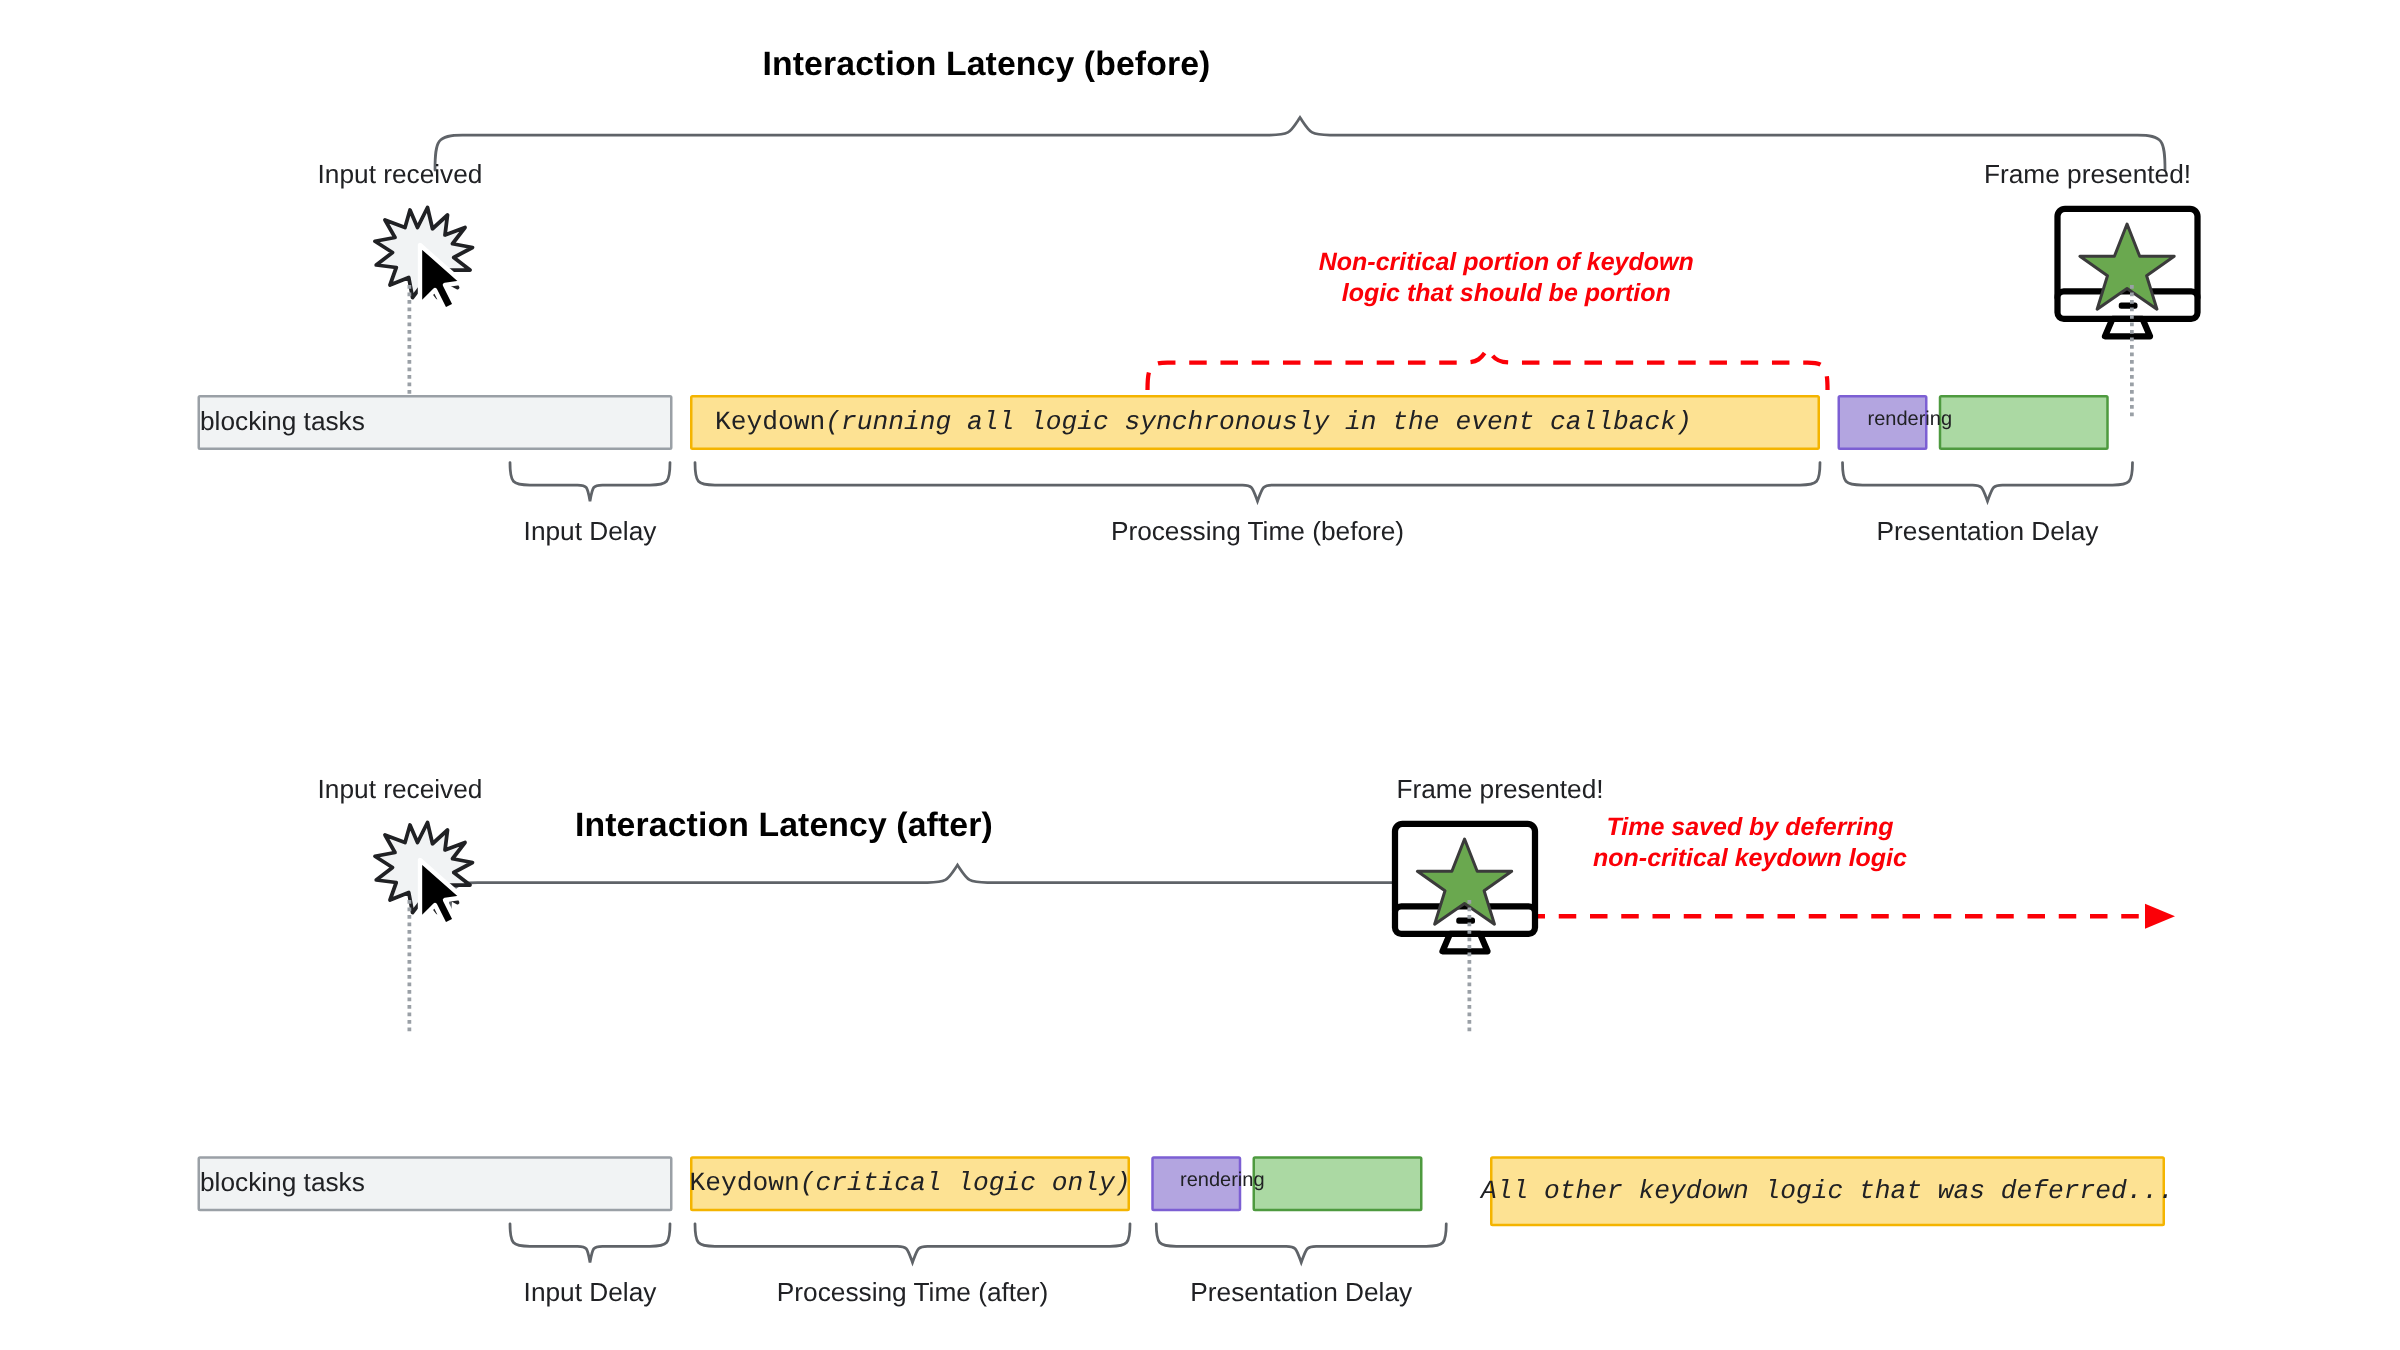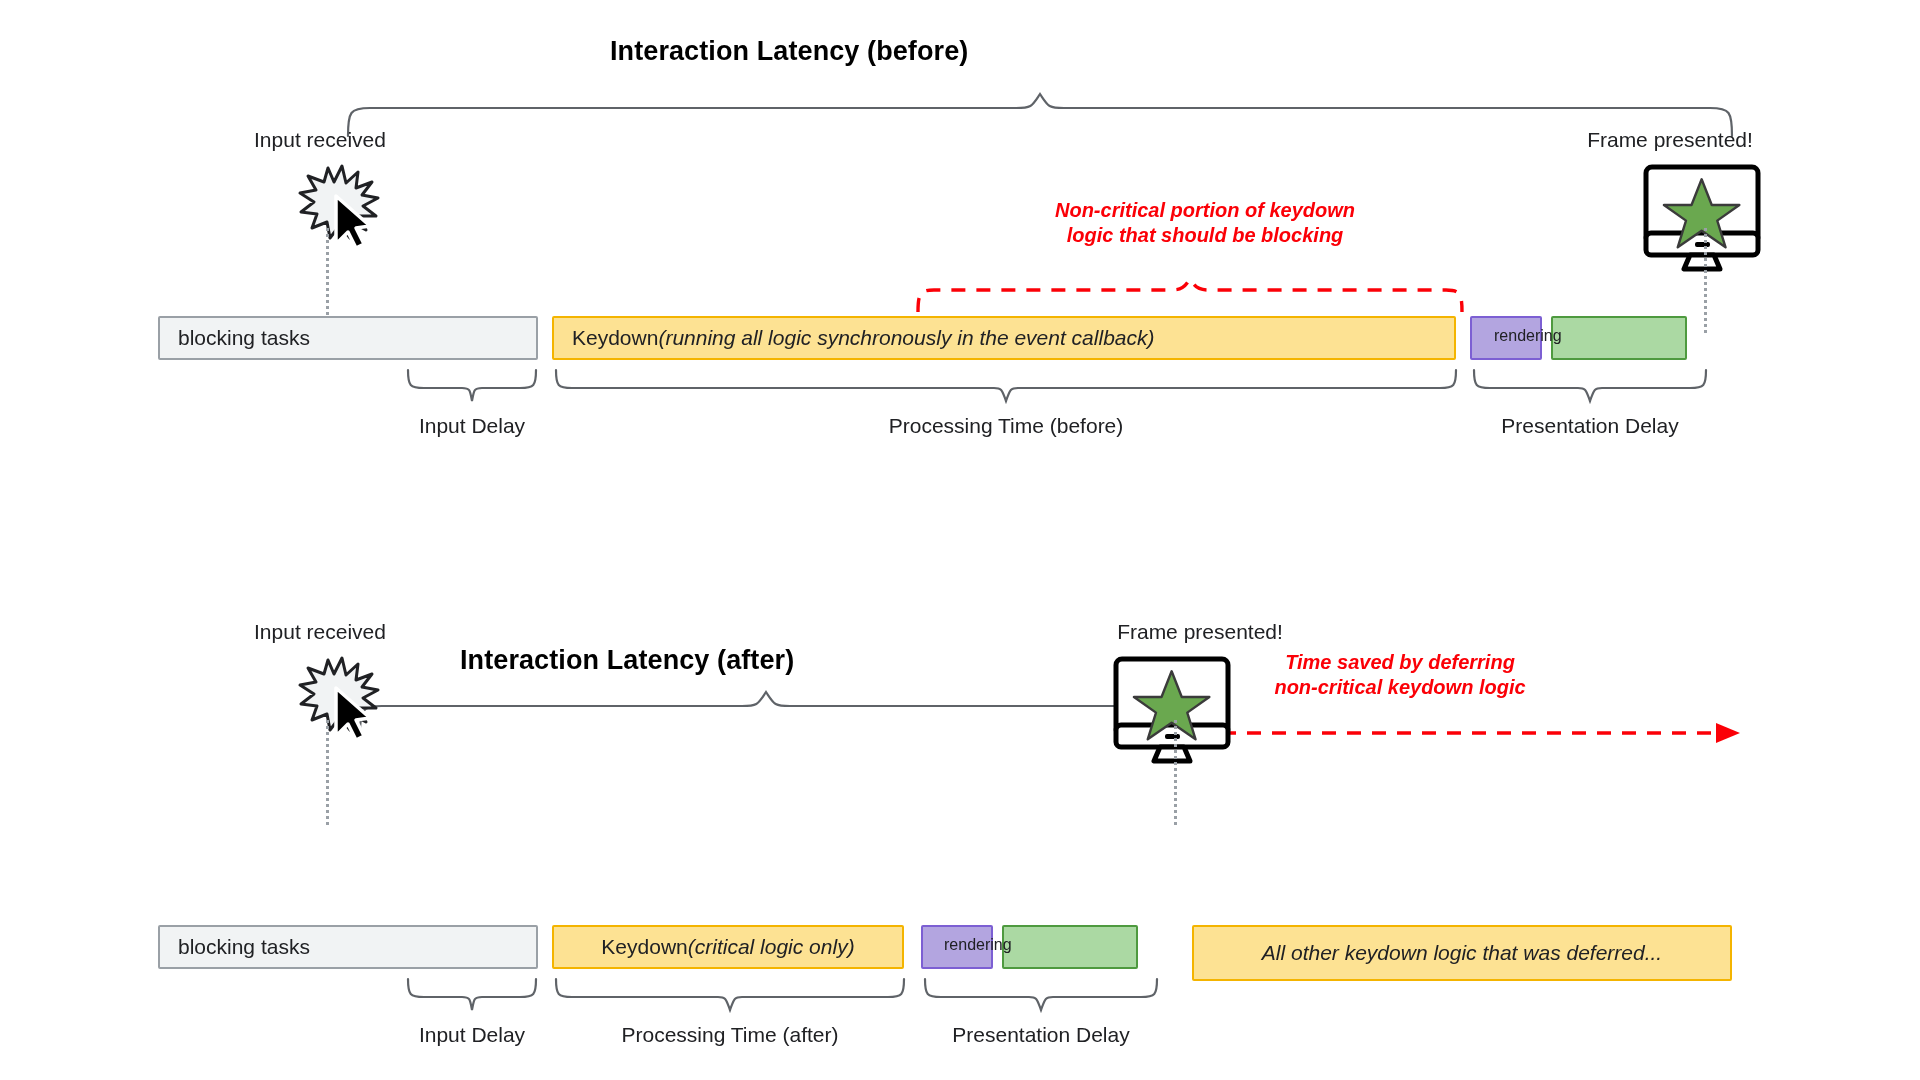--- a/index.html
+++ b/index.html
@@ -63,26 +63,26 @@
     align-items: center;
     border-radius: 2px;
     font-size: 21px;
     color: #202124;
     overflow: visible;
     white-space: nowrap;
   }
   .bar-blocking {
     background: #f1f3f4;
     border: 2px solid #9aa0a6;
-    padding-left: 18px;
   }
   .bar-keydown {
     background: #fde293;
     border: 2px solid #f4b400;
     padding-left: 18px;
+    font-family: Liberation Mono, monospace;
   }
   .bar-keydown.centered {
     padding-left: 0;
     justify-content: center;
   }
   .bar-paint {
     background: #b3a5e0;
     border: 2px solid #7c5fd3;
   }
   .bar-render {
@@ -119,21 +119,21 @@
   <div class="callout abs" style="left:200px; top:128px; width:240px;">Input received</div>
   <svg class="abs" style="left:290px; top:162px;" width="110" height="90">
     <path d="M 38,6 L 44,20 L 52,4 L 56,21 L 68,10 L 66,26 L 82,20 L 72,33 L 88,36 L 73,44 L 86,54 L 69,54 L 76,68 L 61,60 L 60,76 L 50,63 L 40,76 L 37,60 L 22,66 L 27,52 L 11,50 L 24,40 L 10,31 L 26,28 L 18,14 L 34,20 Z" fill="#f1f3f4" stroke="#202124" stroke-width="3" stroke-linejoin="round"></path>
     <path d="M 46,34 L 46,82 L 58,70 L 66,86 L 74,82 L 66,66 L 80,64 Z" fill="#000000" stroke="#ffffff" stroke-width="3.5" stroke-linejoin="round"></path>
   </svg>
 
   <div class="guide abs" style="left:326px; top:228px; height:105px;"></div>
 
   <div class="red-note abs" style="left:980px; top:198px; width:450px;">
     <div>Non-critical portion of keydown</div>
-    <div>logic that should be blocking</div>
+    <div>logic that should be portion</div>
   </div>
 
   <svg class="abs" style="left:912px; top:278px;" width="560" height="40">
     <path d="M 6,34 C 6,16 8,12 22,12 L 258,12 C 270,12 272,10 278,1 C 284,10 286,12 298,12 L 534,12 C 548,12 550,16 550,34" fill="none" stroke="#fb0007" stroke-width="3.4" stroke-linecap="butt" stroke-dasharray="14 11"></path>
   </svg>
 
   <div class="callout abs" style="left:1510px; top:128px; width:320px;">Frame presented!</div>
   <svg class="abs" style="left:1640px; top:163px;" width="130" height="110">
     <rect x="6" y="4" width="112" height="76" rx="6" ry="6" fill="#ffffff" stroke="#000000" stroke-width="5"></rect>
     <rect x="6" y="70" width="112" height="22" rx="5" ry="5" fill="#ffffff" stroke="#000000" stroke-width="5"></rect>

